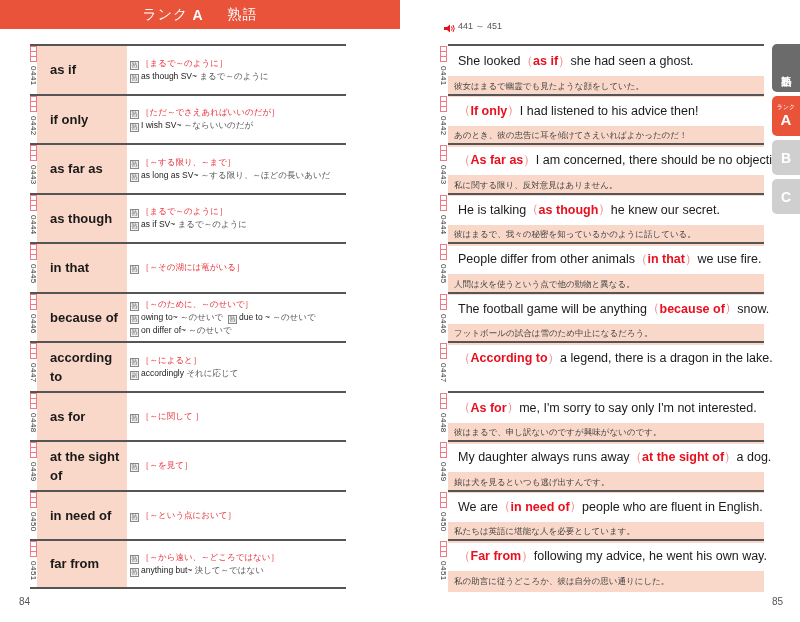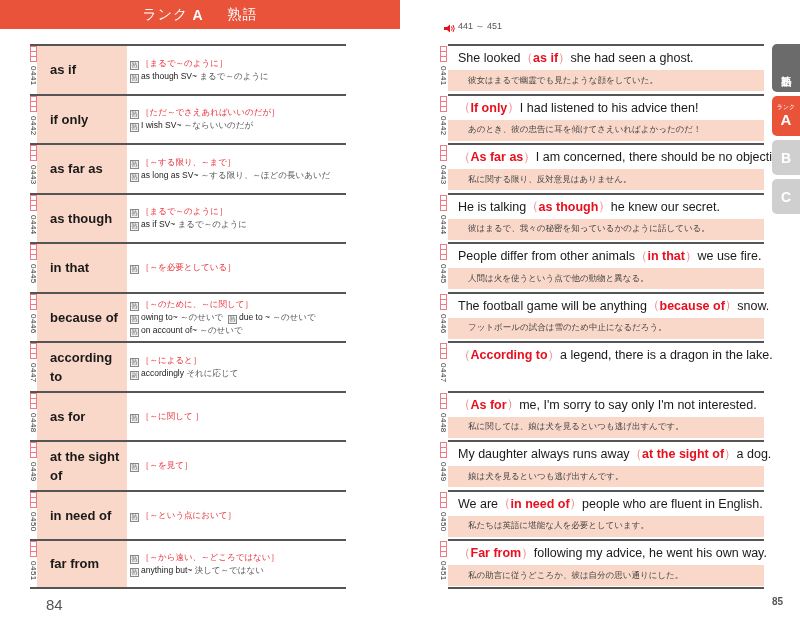--- a/index.html
+++ b/index.html
@@ -17,33 +17,33 @@
   .term-cell { width: 90px; background: #fad8c9; display: flex; align-items: center; padding-left: 13px; font-weight: bold; font-size: 13px; line-height: 19px; margin-left: 7px; }
   .def-cell { flex: 1; display: flex; flex-direction: column; justify-content: center; padding-left: 3px; font-size: 8.5px; line-height: 12px; }
   .meaning { color: #e8323c; }
   .deriv { color: #222; }
   .deriv .ja { color: #555; font-family: Liberation Serif, serif; }
   .tag { display: inline-block; width: 9px; height: 9px; border: 1px solid #888; color: #666; font-size: 6px; line-height: 7px; text-align: center; margin-right: 2px; vertical-align: -1px; background: #f1f1f1; }
   .checks { position: absolute; left: 0; top: 0; width: 7px; display: flex; flex-direction: column; }
   .checks span { width: 7px; height: 6px; border: 1px solid #f07a86; margin-bottom: -1px; }
   .num { position: absolute; left: -1px; top: 20px; font-size: 8px; color: #333; writing-mode: vertical-rl; letter-spacing: 0.5px; }
 
-  .page-num-left { position: absolute; left: 19px; top: 596px; font-size: 15px; color: #555; margin-left: 27px; }
-  .page-num-right { position: absolute; left: 772px; top: 596px; font-size: 10px; color: #555; font-weight: bold; }
+  .page-num-left { position: absolute; left: 19px; top: 596px; font-size: 10px; color: #555; }
+  .page-num-right { position: absolute; left: 772px; top: 596px; font-size: 10px; color: #555; }
 
   
   .audio-range { position: absolute; left: 444px; top: 20px; font-size: 9px; color: #555; display: flex; align-items: flex-end; }
   .speaker { width: 12px; height: 9px; margin-right: 2px; }
   .right-list { position: absolute; left: 448px; top: 44px; width: 316px; }
   .rrow { position: relative; height: 49.5px; border-top: 2px solid #555; }
   .rrow:last-child { border-bottom: 2px solid #555; }
-  .en { height: 24px; display: flex; align-items: center; padding-left: 10px; font-size: 12.5px; white-space: nowrap; }
+  .en { height: 30px; display: flex; align-items: center; padding-left: 10px; font-size: 12.5px; white-space: nowrap; }
   .en .hl { color: #e8101e; font-weight: bold; }
   .en .par { color: #e88; font-weight: normal; }
-  .ja-line { height: 21px; background: #fad8c9; display: flex; align-items: center; padding-left: 20px; font-size: 8.5px; color: #444; margin-left: 0; }
+  .ja-line { height: 21px; background: #fad8c9; display: flex; align-items: center; padding-left: 6px; font-size: 8.5px; color: #444; margin-left: 0; }
   .rrow .checks { left: -8px; }
   .rrow .num { left: -9px; }
 
   
   .tabs { position: absolute; left: 772px; top: 44px; width: 28px; }
   .tab { width: 28px; border-radius: 5px 0 0 5px; color: #fff; display: flex; flex-direction: column; align-items: center; justify-content: center; font-weight: bold; margin-bottom: 4px; }
   .tab-jukugo { height: 48px; background: #6b6b6b; font-size: 10px; line-height: 12px; writing-mode: vertical-rl; }
   .tab-a { height: 40px; background: #e8533a; font-size: 15px; }
   .tab-a small { font-size: 6px; font-weight: normal; line-height: 7px; }
   .tab-b, .tab-c { height: 35px; background: #cfcfcf; font-size: 14px; }
@@ -112,36 +112,36 @@
     </div>
     <div class="lrow">
       <div class="checks">
         <span></span>
         <span></span>
         <span></span>
       </div>
       <div class="num">0445</div>
       <div class="term-cell">in that</div>
       <div class="def-cell">
-       <div class="meaning"><span class="tag">熟</span><span>［～を必要としている］</span></div>
+       <div class="meaning"><span class="tag">熟</span><span>［～その湖には竜がいる］</span></div>
 
      </div>
     </div>
     <div class="lrow">
       <div class="checks">
         <span></span>
         <span></span>
         <span></span>
       </div>
       <div class="num">0446</div>
       <div class="term-cell">because of</div>
       <div class="def-cell">
-       <div class="meaning"><span class="tag">熟</span><span>［～のために、～に関して］</span></div>
+       <div class="meaning"><span class="tag">熟</span><span>［～のために、～のせいで］</span></div>
        <div class="deriv"><span class="tag">熟</span><span>owing to~</span> <span class="ja">～のせいで</span>&nbsp;&nbsp;<span class="tag">熟</span><span>due to ~</span> <span class="ja">～のせいで</span></div>
-        <div class="deriv"><span class="tag">熟</span><span>on account of~</span> <span class="ja">～のせいで</span></div>
+        <div class="deriv"><span class="tag">熟</span><span>on differ of~</span> <span class="ja">～のせいで</span></div>
      </div>
     </div>
     <div class="lrow">
       <div class="checks">
         <span></span>
         <span></span>
         <span></span>
       </div>
       <div class="num">0447</div>
       <div class="term-cell">according to</div>
@@ -334,21 +334,21 @@
         <span></span>
       </div>
       <div class="num">0448</div>
       <div class="en">
        <span></span>
        <span class="par">（</span>
         <span class="hl">As for</span>
         <span class="par">）</span>
        <span>me, I'm sorry to say only I'm not interested.</span>
      </div>
-      <div class="ja-line">私に関しては、娘は犬を見るといつも逃げ出すんです。</div>
+      <div class="ja-line">彼はまるで、申し訳ないのですが興味がないのです。</div>
     </div>
     <div class="rrow">
       <div class="checks">
         <span></span>
         <span></span>
         <span></span>
       </div>
       <div class="num">0449</div>
       <div class="en">
        <span>My daughter always runs away</span>

